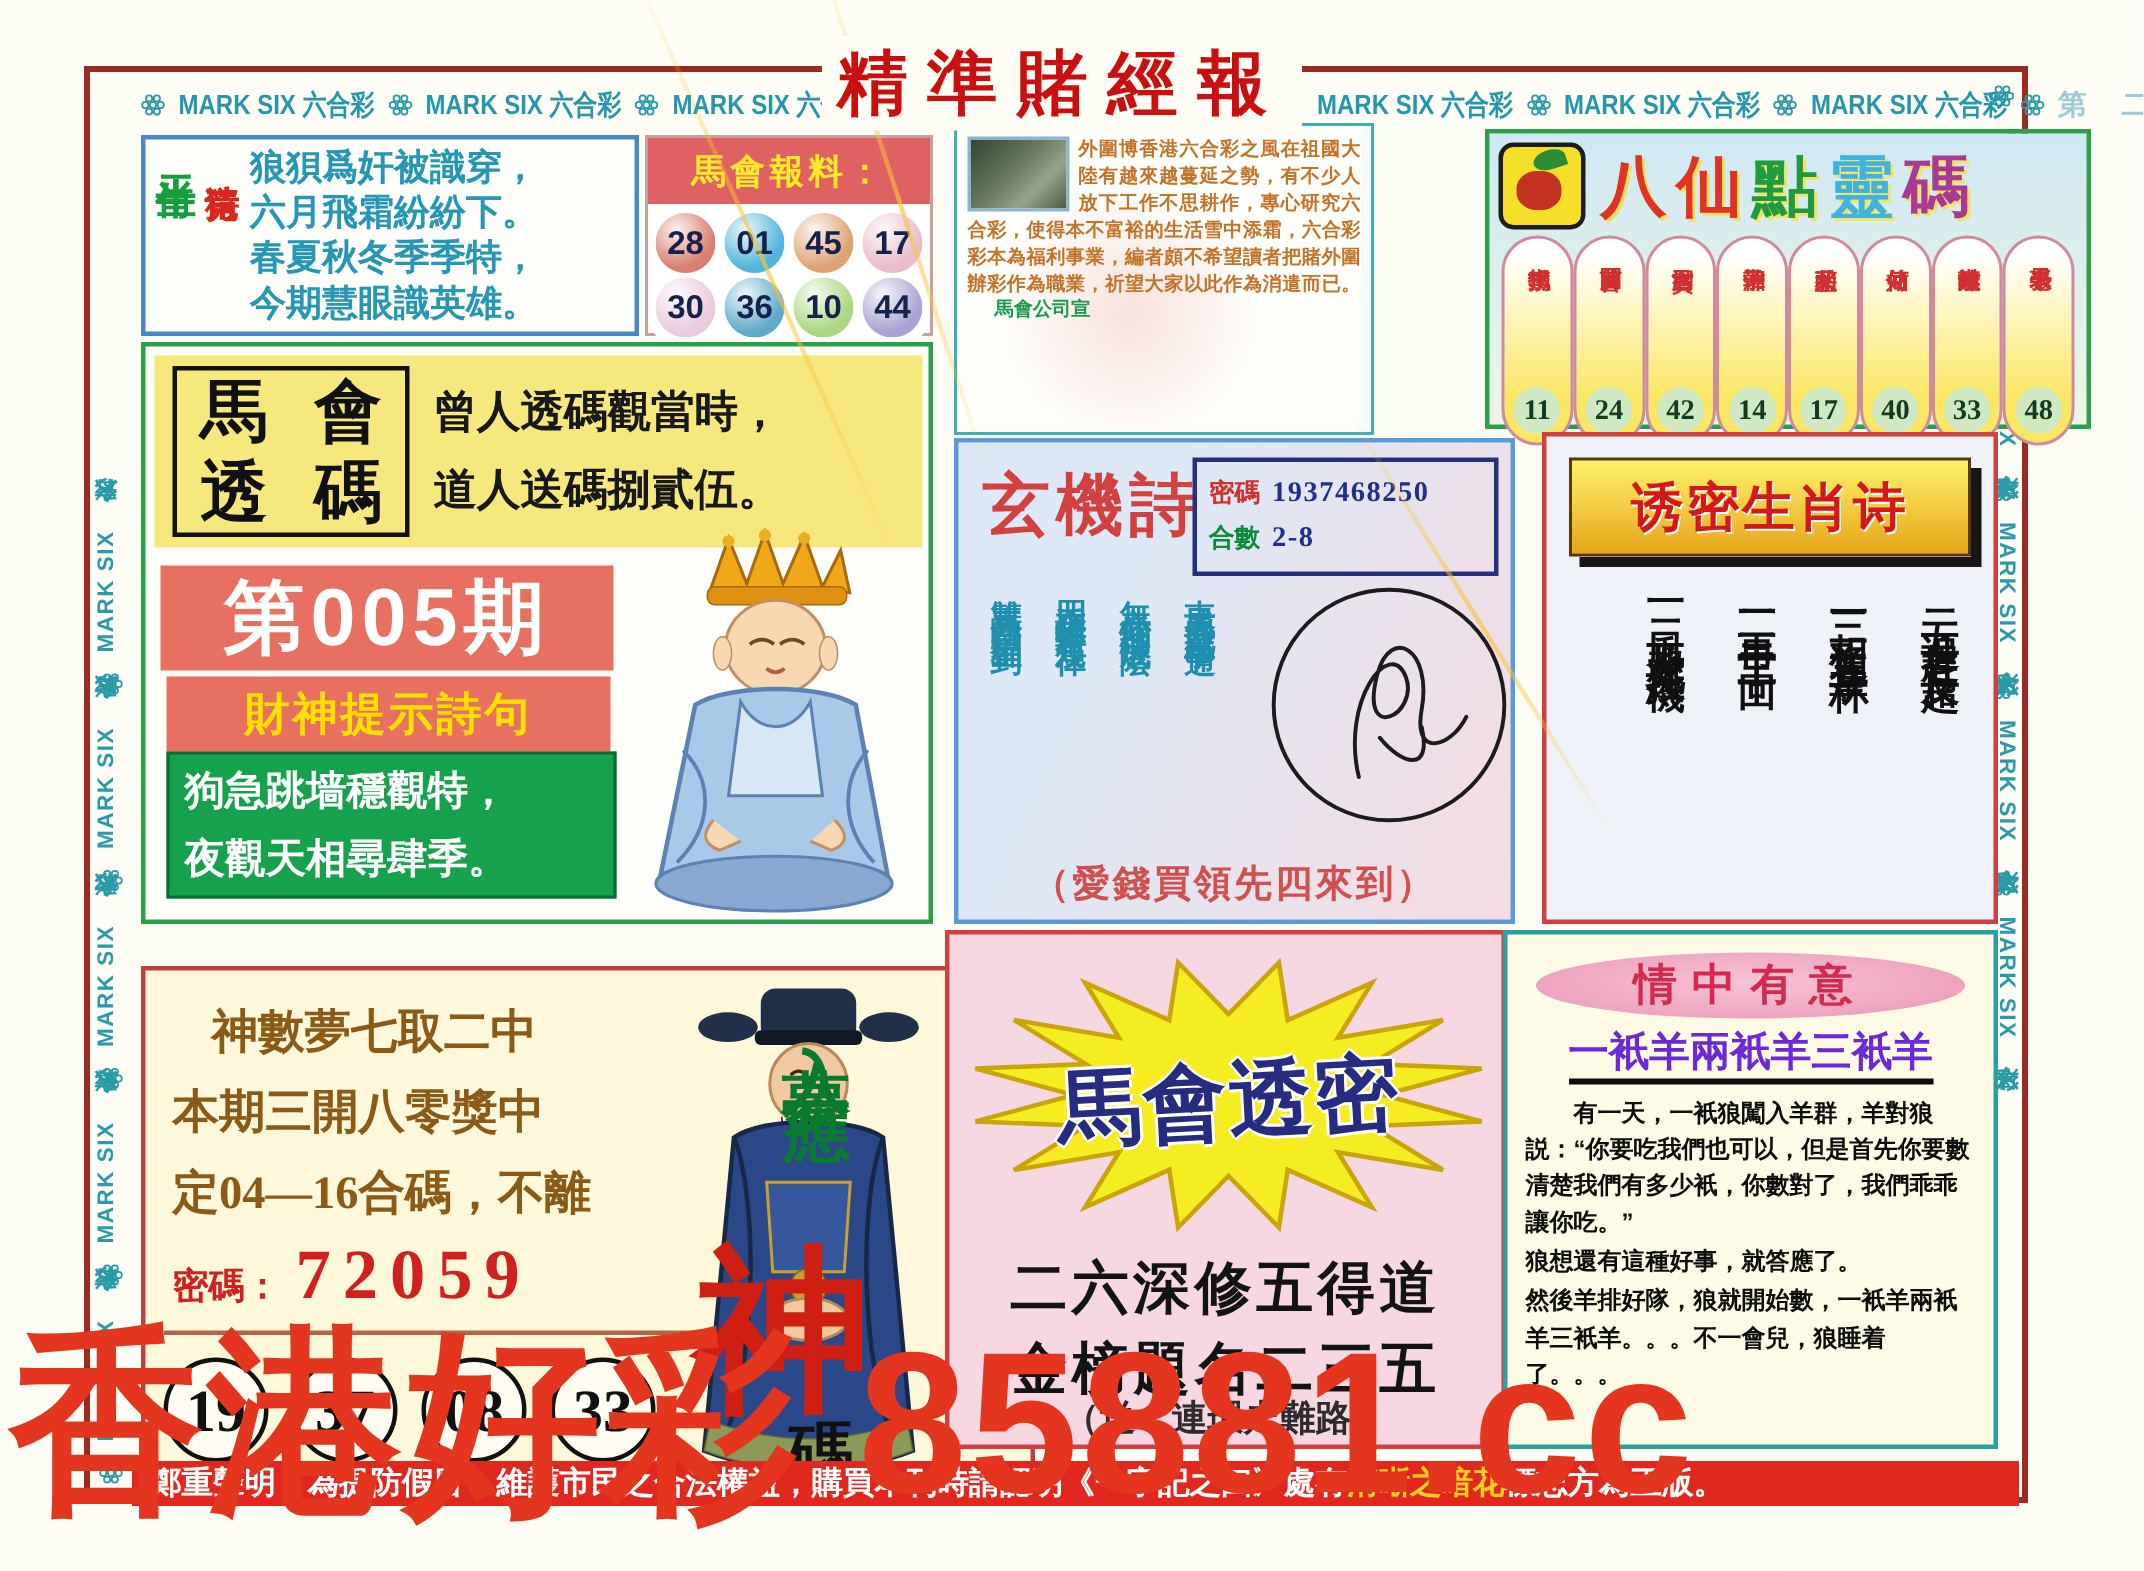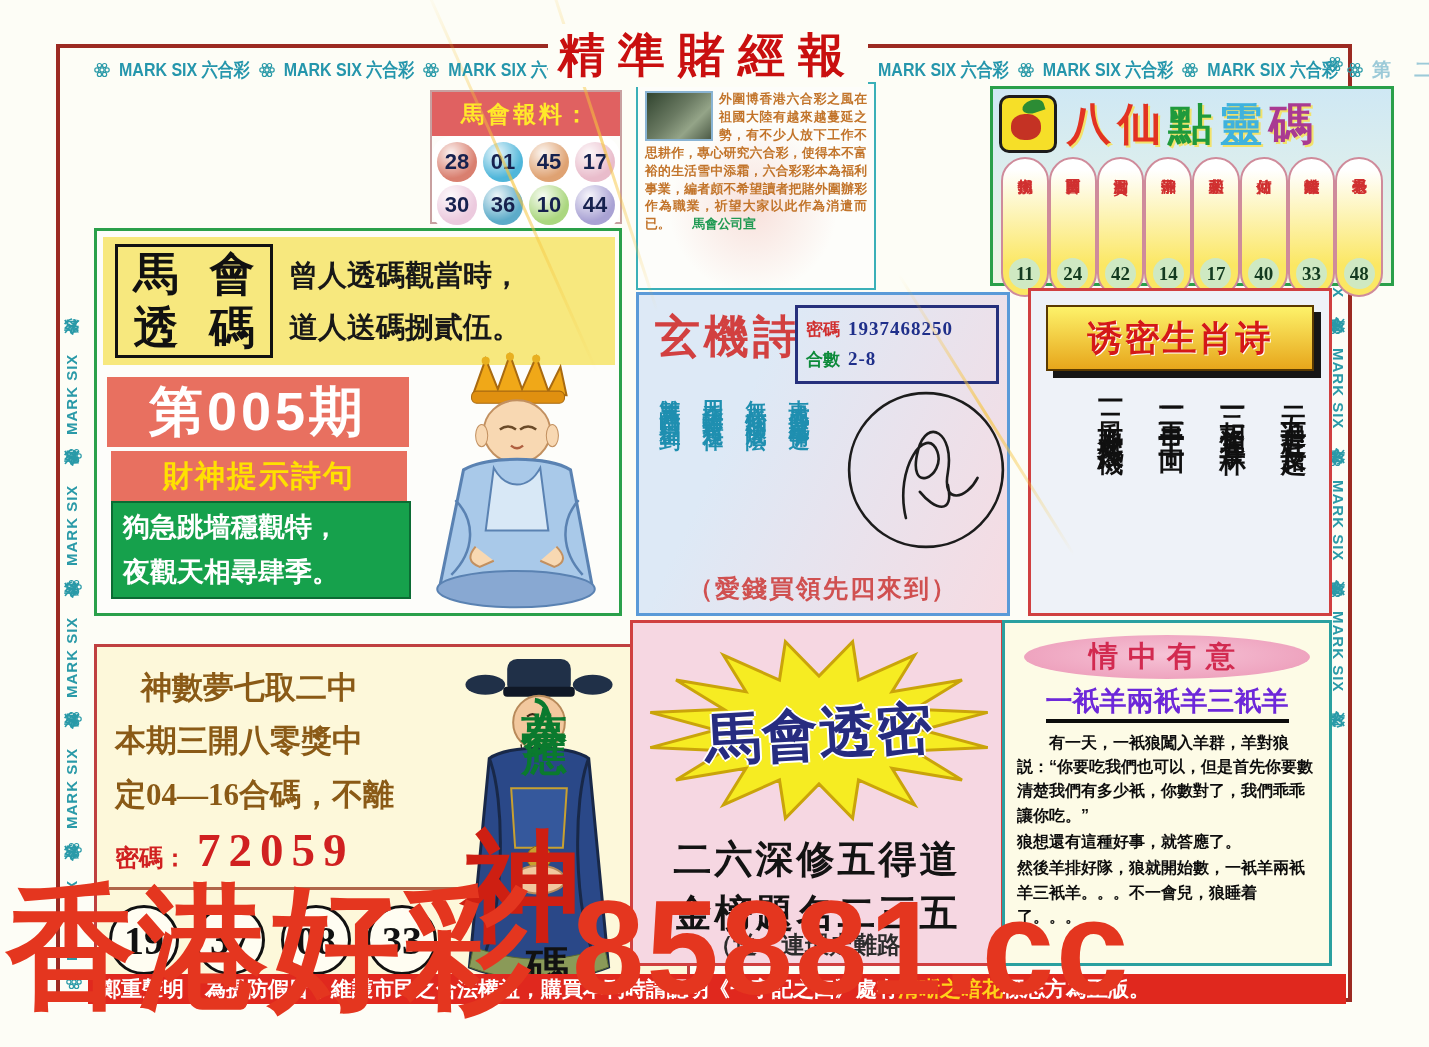--- a/index.html
+++ b/index.html
@@ -48,21 +48,21 @@
   .p-tips{left:430px;top:90px;width:192px;height:134px;border:2px solid #c8a0a0;}
   .tips-head{background:#e06161;color:#ffe92a;font-weight:900;font-size:23px;letter-spacing:3px;
              text-align:center;padding:7px 0 6px;}
   .tips-body{display:flex;flex-wrap:wrap;justify-content:space-around;align-content:space-around;
              padding:4px 2px;height:86px;background:#fff;border-radius:20px;}
   .ball{width:40px;height:40px;border-radius:50%;display:flex;align-items:center;justify-content:center;
         font-weight:900;font-size:22px;color:#16214e;
         background-image:radial-gradient(circle at 35% 28%, rgba(255,255,255,.9), rgba(255,255,255,0) 65%);}
 
   
-  .p-edit{left:636px;top:82px;width:240px;height:208px;border:2px solid #3ab0b8;padding:6px 7px;overflow:hidden;}
+  .p-edit{left:636px;top:82px;width:280px;height:208px;border:2px solid #3ab0b8;padding:6px 7px;overflow:hidden;}
   .p-edit::before{content:"";position:absolute;left:30px;top:40px;width:170px;height:170px;border-radius:50%;
                   background:radial-gradient(circle,rgba(235,160,150,.30),rgba(235,160,150,0) 70%);}
   .edit-photo{float:left;width:64px;height:46px;margin:1px 6px 2px 0;border:2px solid #8ab4d4;
               background:linear-gradient(135deg,#31442f,#6a7a62 45%,#94a488 70%,#4c5a46);}
   .edit-body{position:relative;font-size:12.8px;font-weight:700;color:#c2742a;line-height:1.4;text-align:justify;}
   .edit-sign{color:#1f9a52;font-weight:900;margin-left:18px;}
 
   
   .p-eight{left:946px;top:86px;width:404px;height:200px;border:3px solid #2aa04a;
            background:linear-gradient(180deg,#cfe8f4,#eef6e4);padding:4px 6px;margin-left:44px;}
@@ -353,20 +353,30 @@
           <circle cx="13.2" cy="15.5" r="2.6"></circle>
           <circle cx="6.8" cy="15.5" r="2.6"></circle>
           <circle cx="3.6" cy="10.0" r="2.6"></circle>
           <circle cx="6.8" cy="4.5" r="2.6"></circle>
           <circle cx="13.2" cy="4.5" r="2.6"></circle>
         </svg></span>
     <span class="edition">第 二 版</span>
 
   </div>
 
+  <div class="panel p-zodiac">
+    <div class="zp-label-main vtx">十二生肖</div>
+    <div class="zp-label-sub vtx">竞猜诗</div>
+    <div class="zp-lines">
+      <div>狼狽爲奸被識穿，</div>
+      <div>六月飛霜紛紛下。</div>
+      <div>春夏秋冬季季特，</div>
+      <div>今期慧眼識英雄。</div>
+    </div>
+  </div>
 
   <div class="panel p-tips">
     <div class="tips-head">馬會報料：</div>
     <div class="tips-body">
       <span class="ball" style="background-color: rgb(217, 127, 111);">28</span>
       <span class="ball" style="background-color: rgb(79, 182, 218);">01</span>
       <span class="ball" style="background-color: rgb(223, 162, 114);">45</span>
       <span class="ball" style="background-color: rgb(233, 188, 203);">17</span>
       <span class="ball" style="background-color: rgb(236, 202, 222);">30</span>
       <span class="ball" style="background-color: rgb(92, 171, 201);">36</span>

